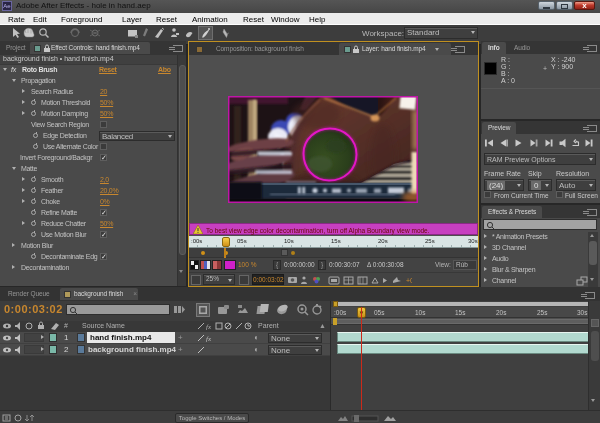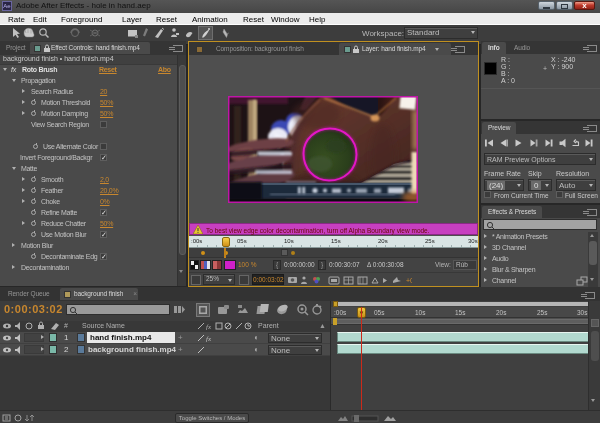--- a/index.html
+++ b/index.html
@@ -129,20 +129,25 @@
     </div>
   <div class="row" style="top:54px;">
       <i class="tri-r" style="left:22px;top:2px;"></i>
       <b class="stw" style="left:31px;"></b>
       <span style="position:absolute;left:41px;">Motion Damping</span>
       <span class="val">50%</span>
     </div>
   <div class="row" style="top:65px;">
       <span style="position:absolute;left:31px;">View Search Region</span>
       <span class="cbx" style="left:100px;top:1px;"></span>
+    </div>
+  <div class="row" style="top:76px;">
+      <b class="stw" style="left:33px;"></b>
+      <span style="position:absolute;left:43px;">Edge Detection</span>
+      <div class="ddl" style="left:99px;top:0px;width:76px;height:10px;line-height:9px;">Balanced<span class="ar" style="top:3px;"></span></div>
     </div>
   <div class="row" style="top:87px;">
       <b class="stw" style="left:33px;"></b>
       <span style="position:absolute;left:43px;">Use Alternate Color</span>
       <span class="cbx" style="left:100px;top:1px;"></span>
     </div>
   <div class="row" style="top:98px;">
       <span style="position:absolute;left:20px;">Invert Foreground/Backgr</span>
       <span class="cbx" style="left:100px;top:1px;">✓</span>
     </div>

